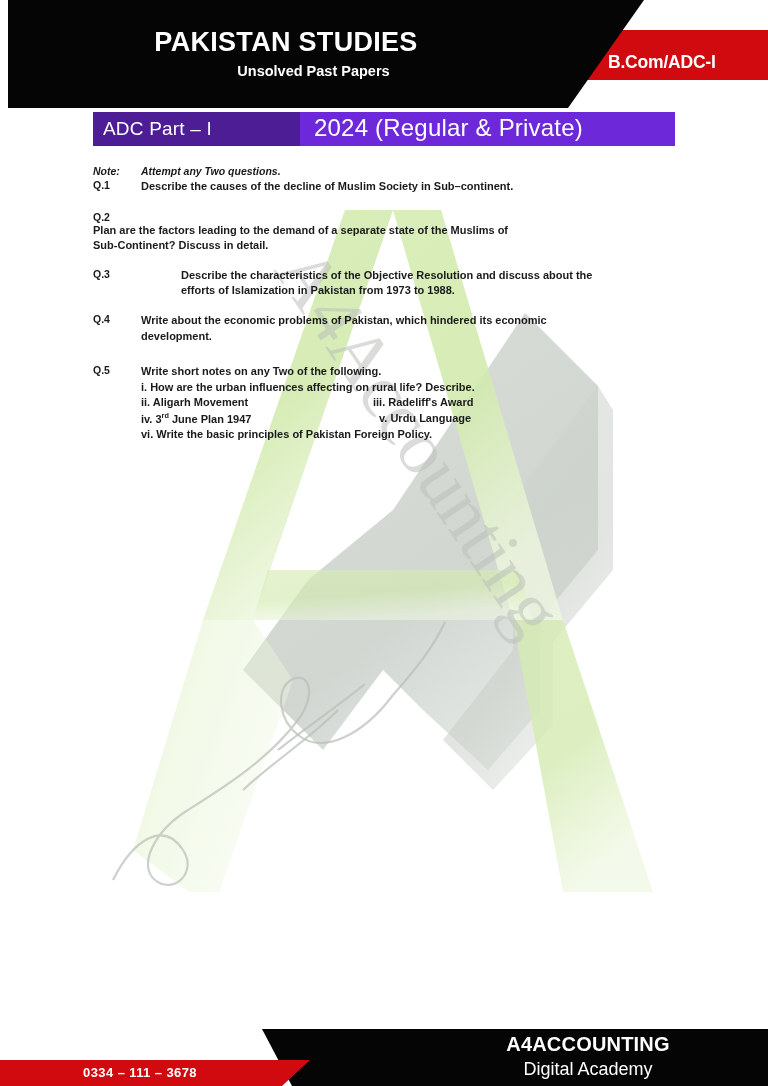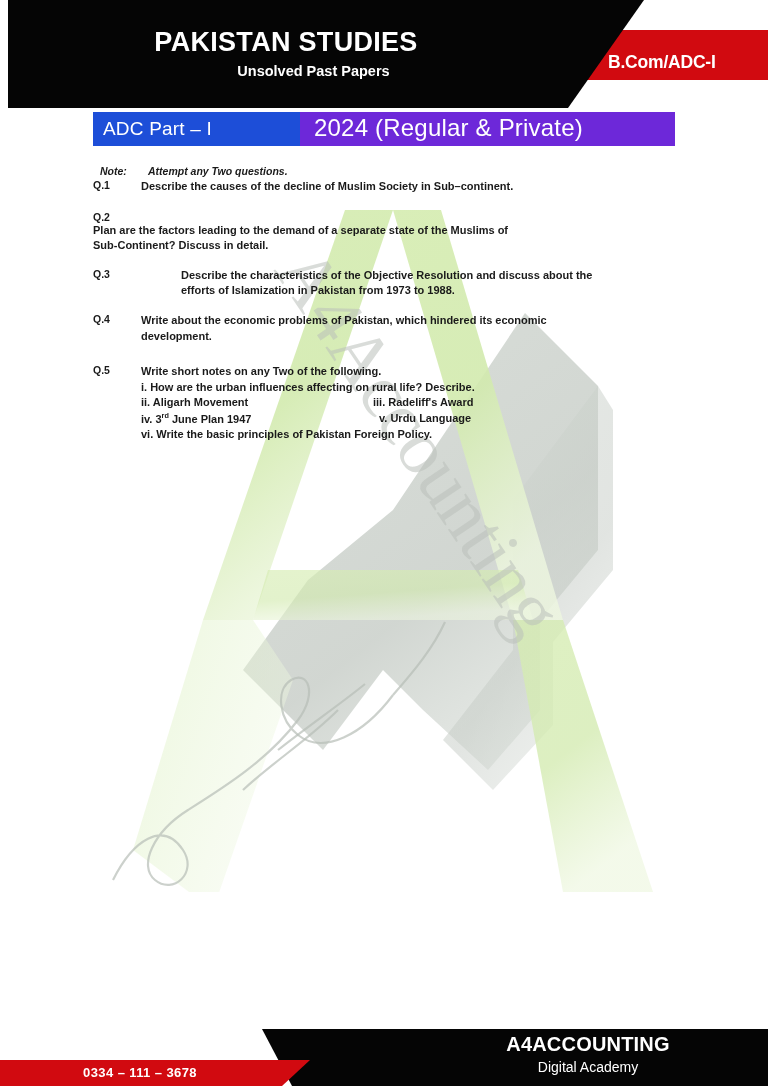--- a/index.html
+++ b/index.html
@@ -68,21 +68,21 @@
     color: #ffffff;
     letter-spacing: -0.2px;
     margin-top: 8px;
   }
 
   
   #bar-part {
     position: absolute;
     left: 93px; top: 112px;
     width: 207px; height: 34px;
-    background: #1d4ed8;
+    background: #4c1d95;
     padding-left: 44px;
   }
   #bar-part-label {
     position: absolute;
     left: 10px; top: 6px;
     font-size: 19px;
     color: #ffffff;
     letter-spacing: 0.2px;
   }
   #bar-year {
@@ -114,21 +114,20 @@
     position: absolute;
     left: 93px; top: 165px;
     width: 580px;
   }
   .note-row {
     display: flex;
     font-size: 10.5px;
     font-style: italic;
     font-weight: bold;
     margin-bottom: 2px;
-    margin-left: 7px;
   }
   .note-label { width: 48px; flex: none; }
   .q-block {
     display: flex;
     margin-bottom: 12px;
   }
   .q-label {
     width: 48px;
     flex: none;
     font-size: 10.5px;
@@ -202,21 +201,21 @@
     font-size: 20px;
     font-weight: bold;
     color: #ffffff;
     letter-spacing: 0.2px;
   }
   #footer-tagline {
     position: absolute;
     left: 430px; top: 39px;
     width: 316px;
     text-align: center;
-    font-size: 14px;
+    font-size: 18px;
     color: #ffffff;
   }
 </style>
 </head>
 <body>
 
 <div id="header">
   <div id="header-red-band"></div>
   <div id="header-black-shape"></div>
   <div id="header-title">PAKISTAN STUDIES</div>

